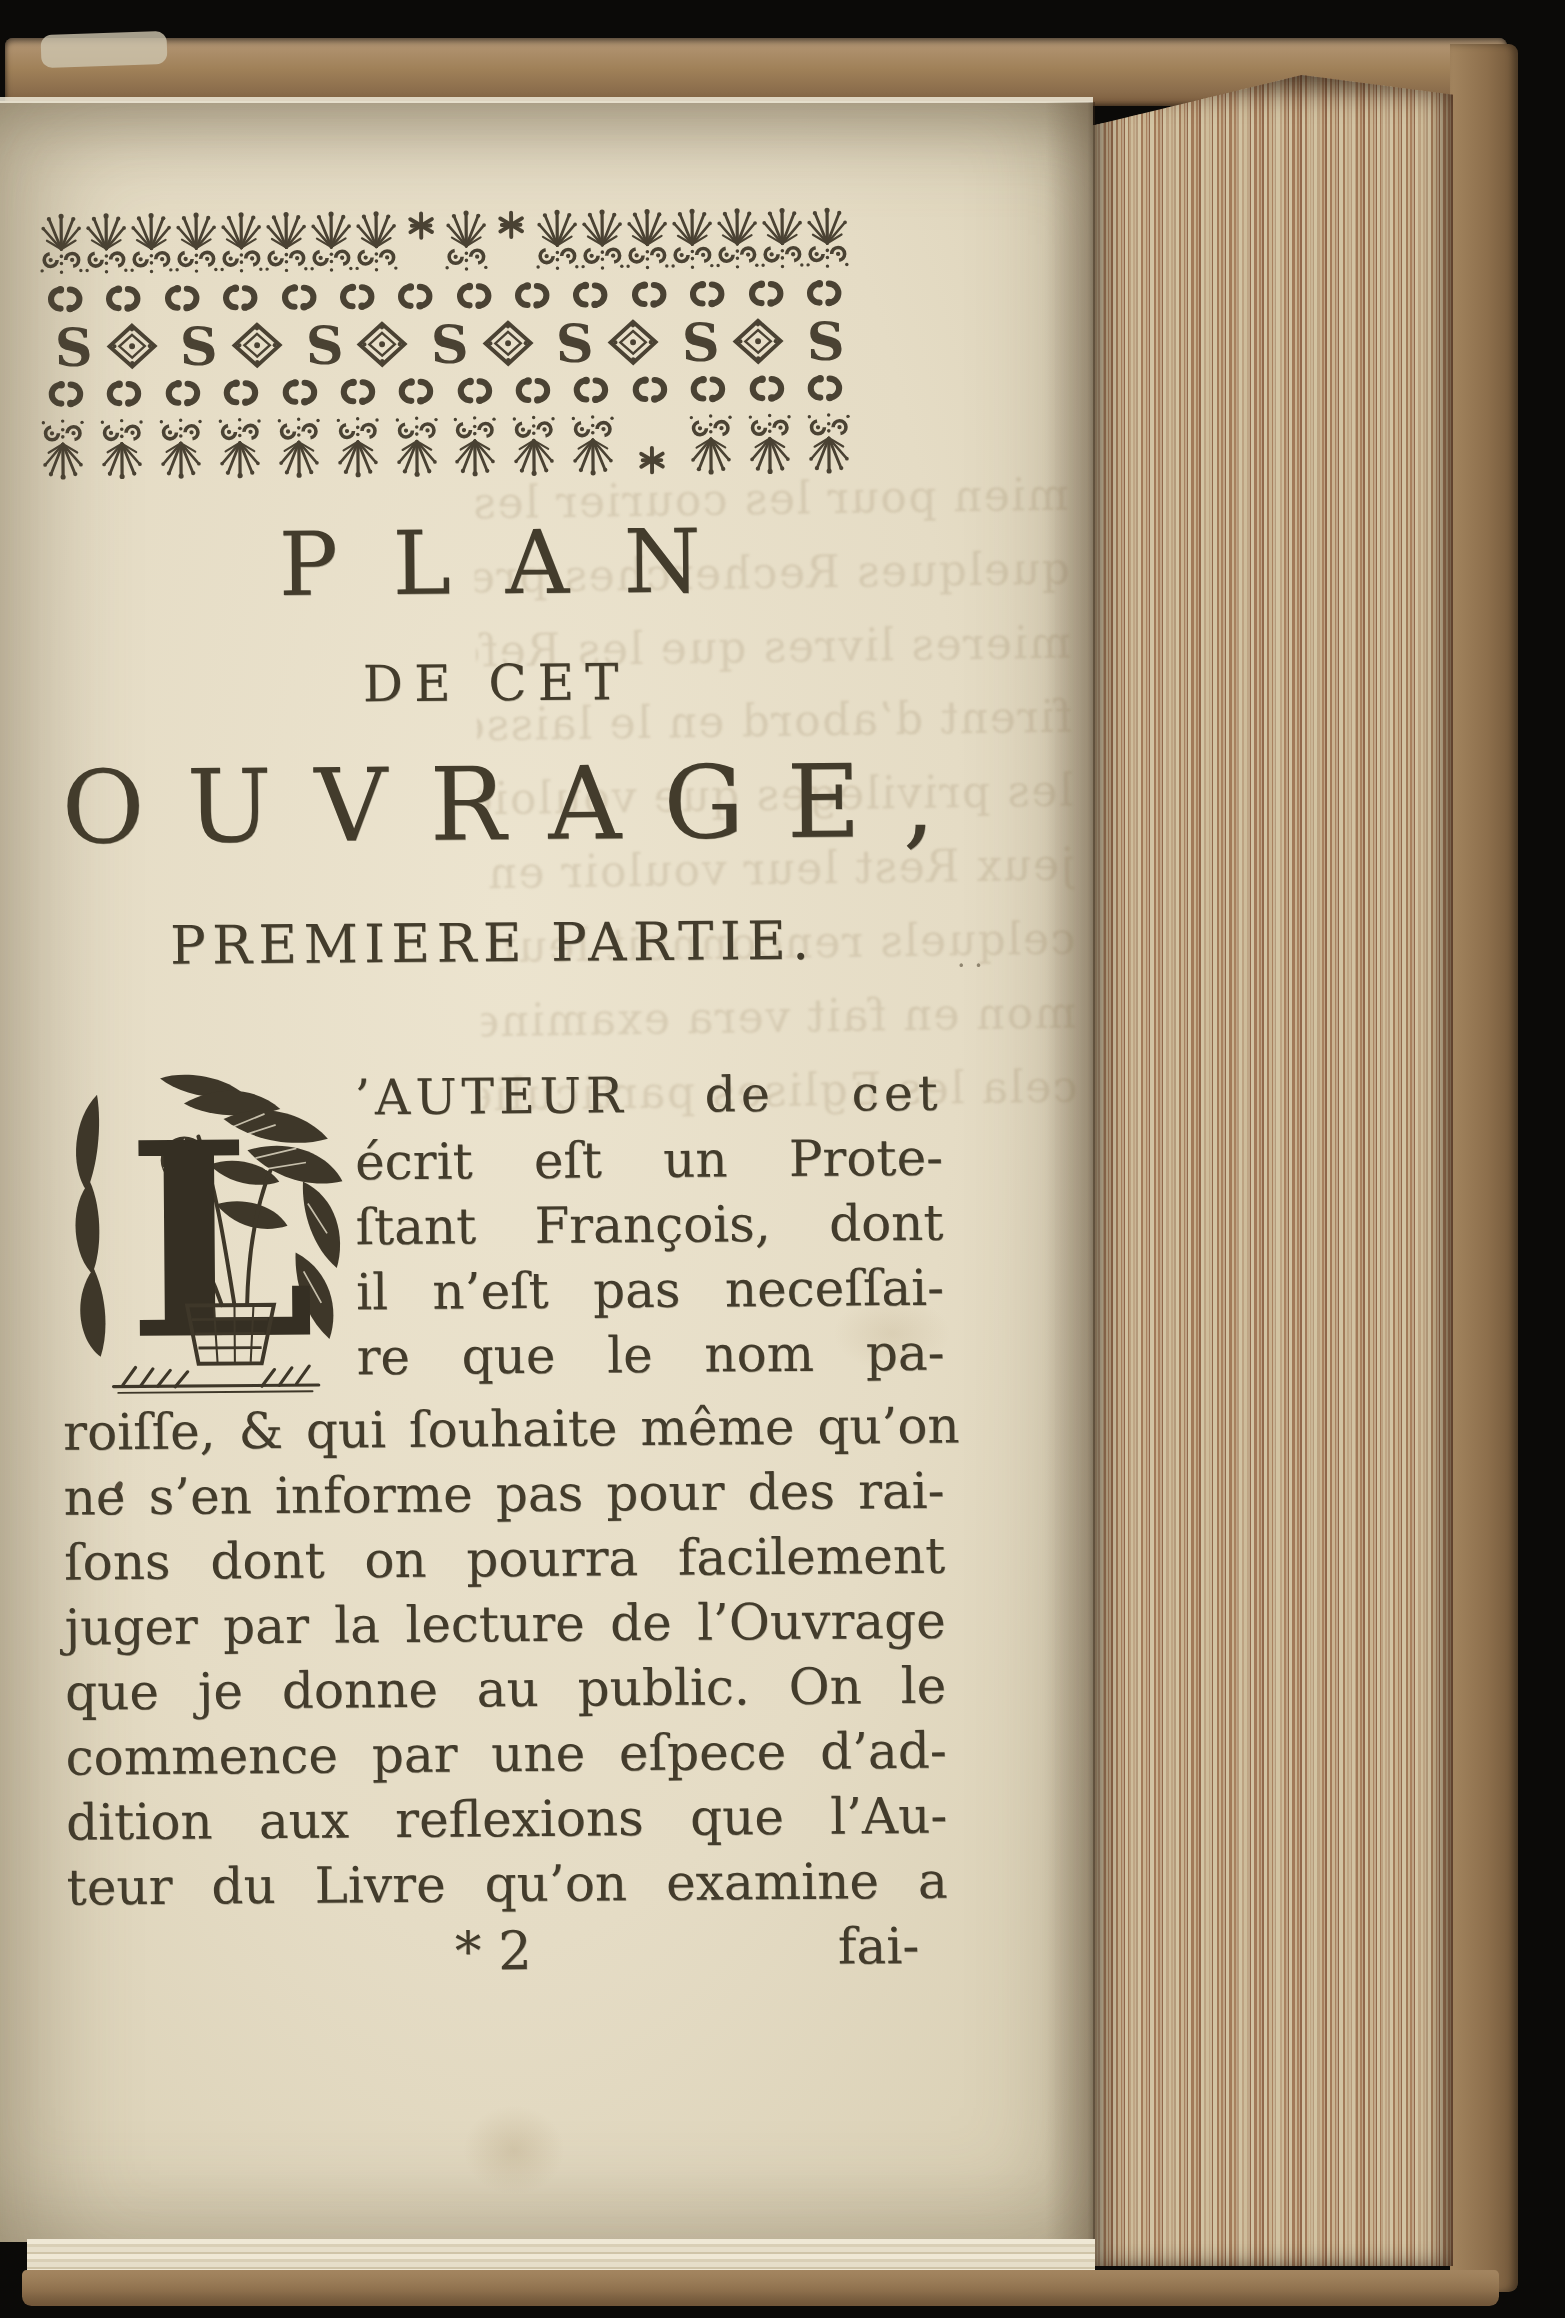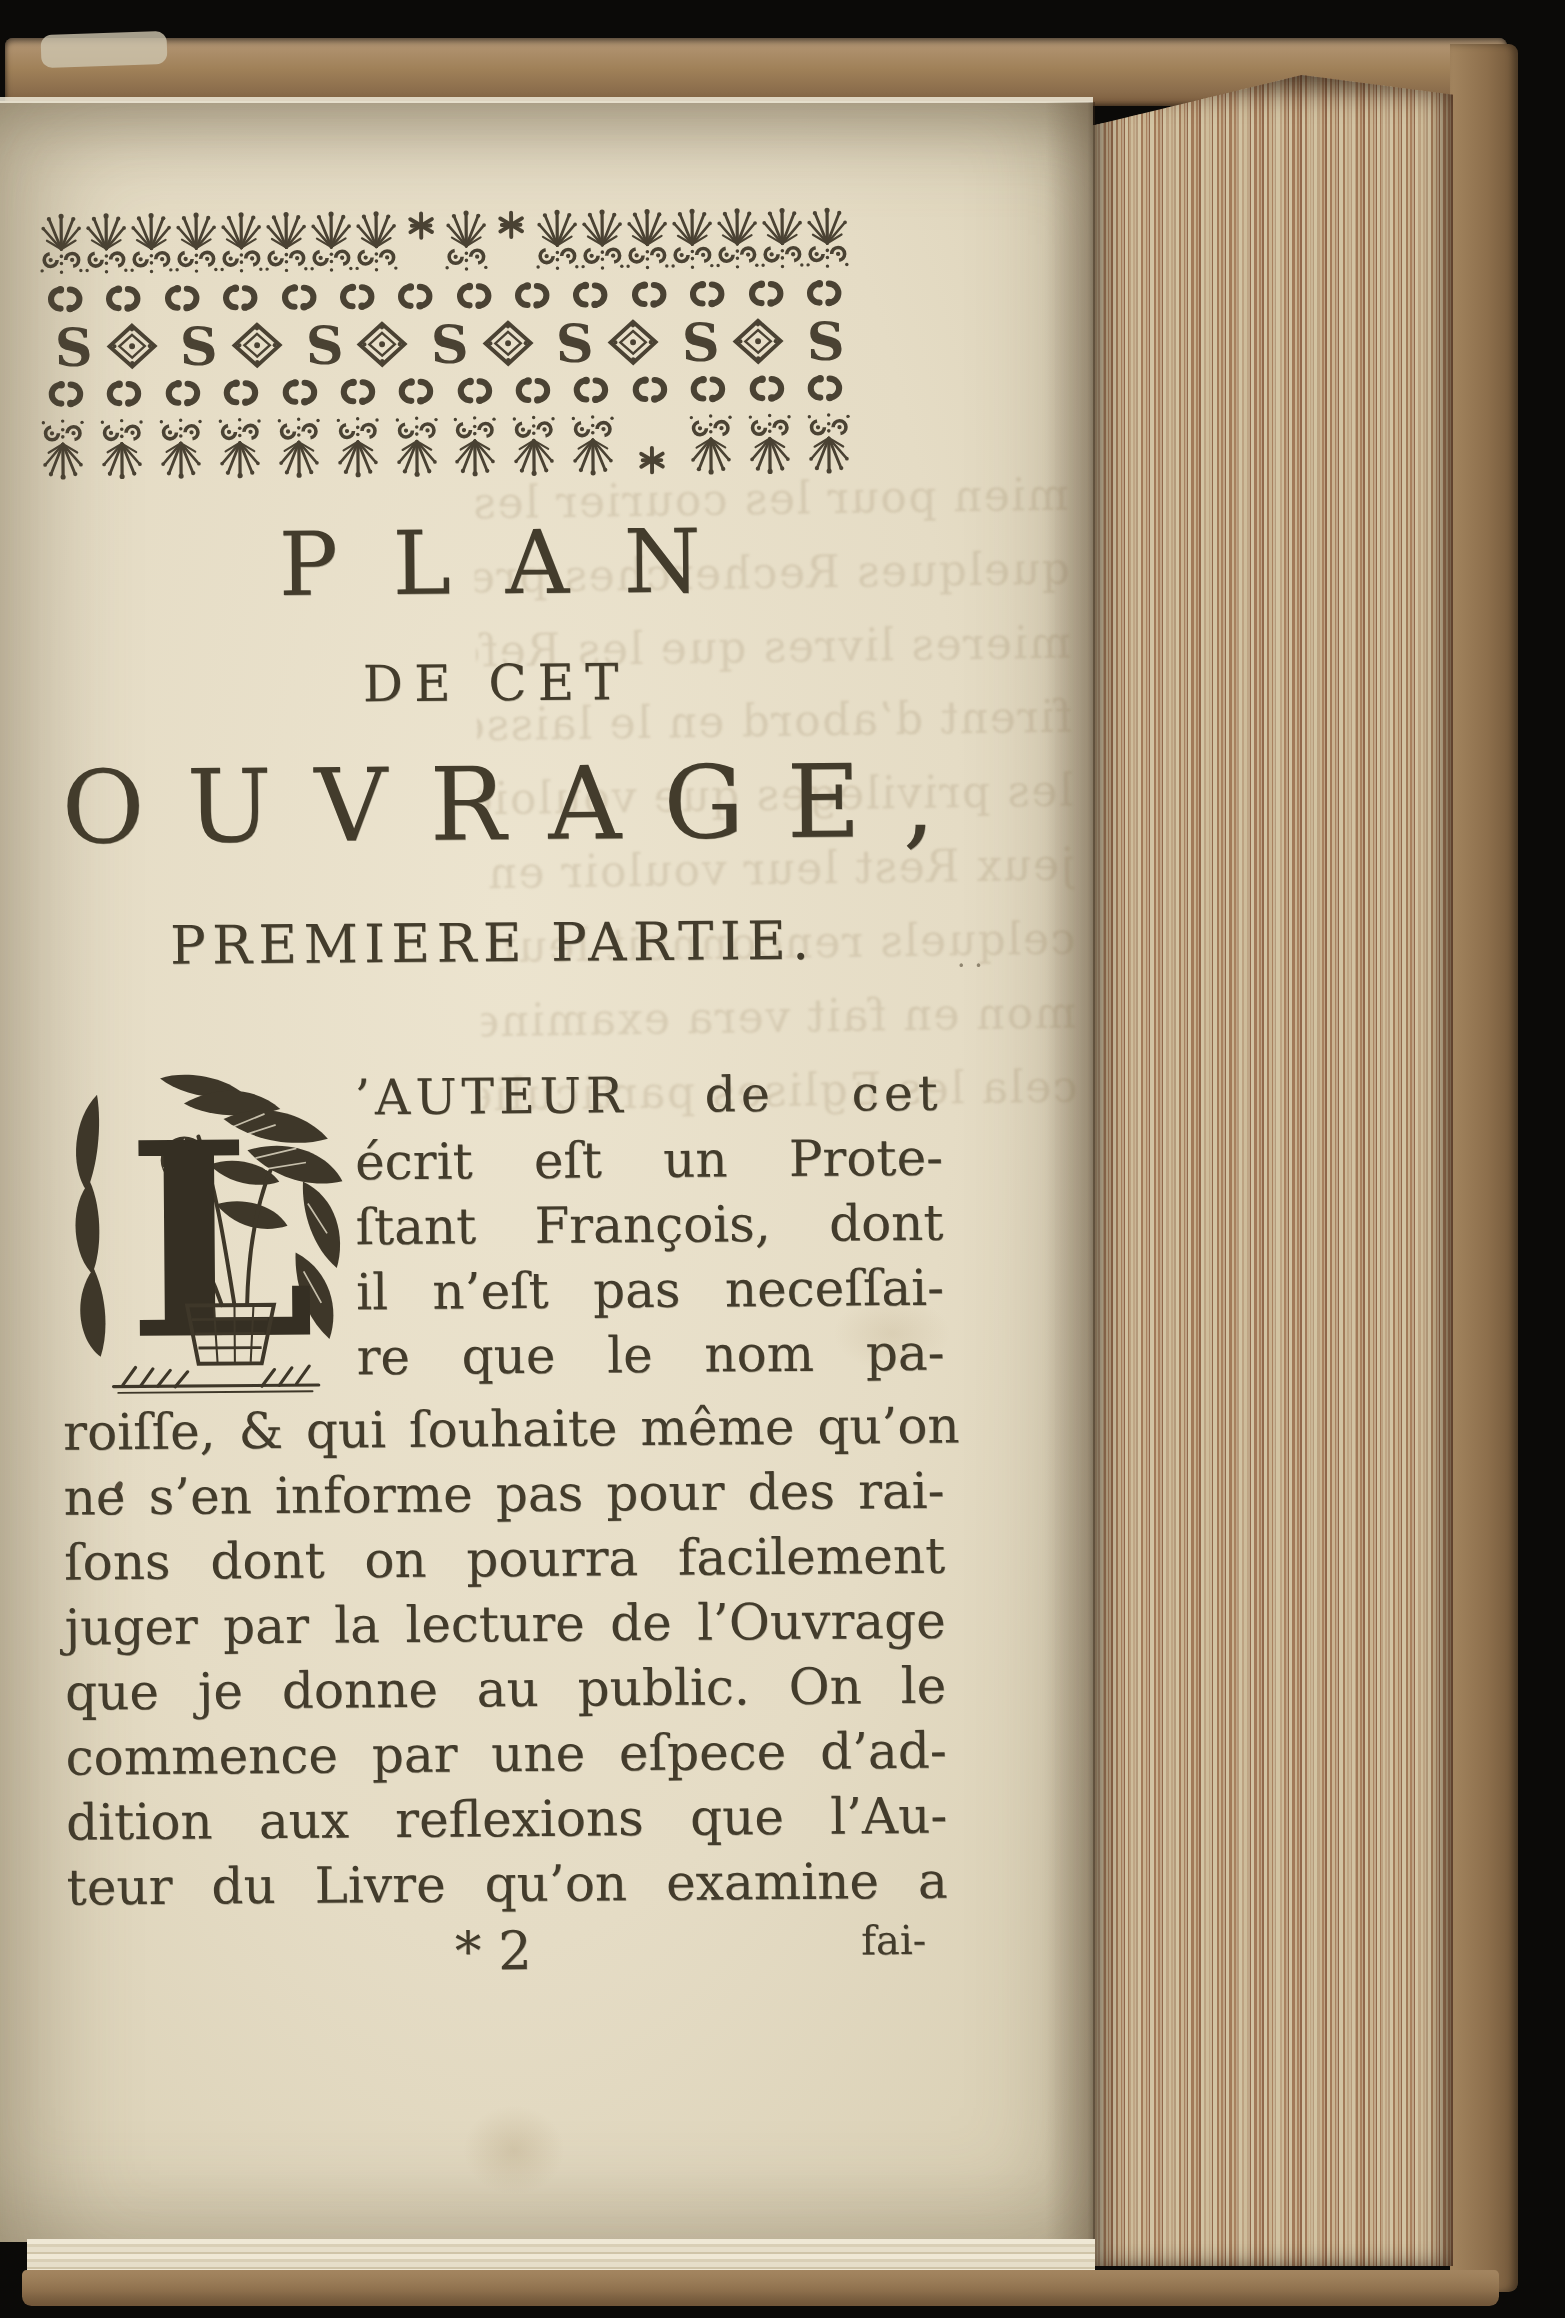--- a/index.html
+++ b/index.html
@@ -67,21 +67,21 @@
   .dropcap{position:absolute;left:66px;top:1065px;width:281px;height:328px;}
 
   .indent-lines{position:absolute;left:355px;top:1062px;width:588px;}
   .full-lines{position:absolute;left:61px;top:1395px;width:881px;}
   .bodyline{font-size:50px;line-height:65px;height:65px;text-align:justify;text-align-last:justify;word-spacing:.14em;white-space:nowrap;
     text-shadow:0.5px 0.7px 0.5px rgba(67,60,44,.35);}
   .indent-lines .bodyline:first-child{letter-spacing:.1em;font-size:49px;}
 
   .sig-row{position:absolute;left:61px;top:1918px;width:881px;height:71px;}
   .sig-mark{position:absolute;left:44%;font-size:53px;text-shadow:0.5px 0.7px 0.5px rgba(67,60,44,.4);}
-  .catchword{position:absolute;right:22px;font-size:40px;text-shadow:0.5px 0.7px 0.5px rgba(67,60,44,.4);}
+  .catchword{position:absolute;right:29px;font-size:50px;text-shadow:0.5px 0.7px 0.5px rgba(67,60,44,.4);}
 </style>
 </head>
 <body>
 
 <div id="stage">
 
   <div class="leather-top"></div>
   <div class="worn-corner"></div>
   <div class="leather-right"></div>
   <div class="fore-edge"></div>

